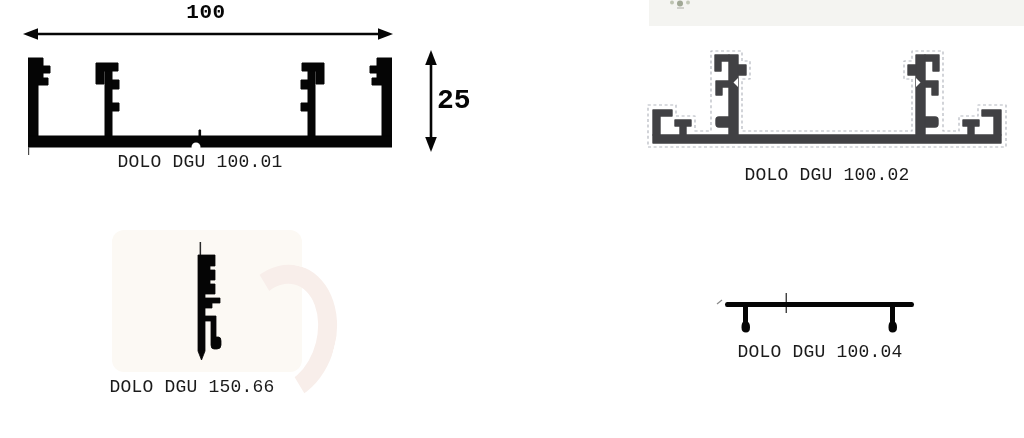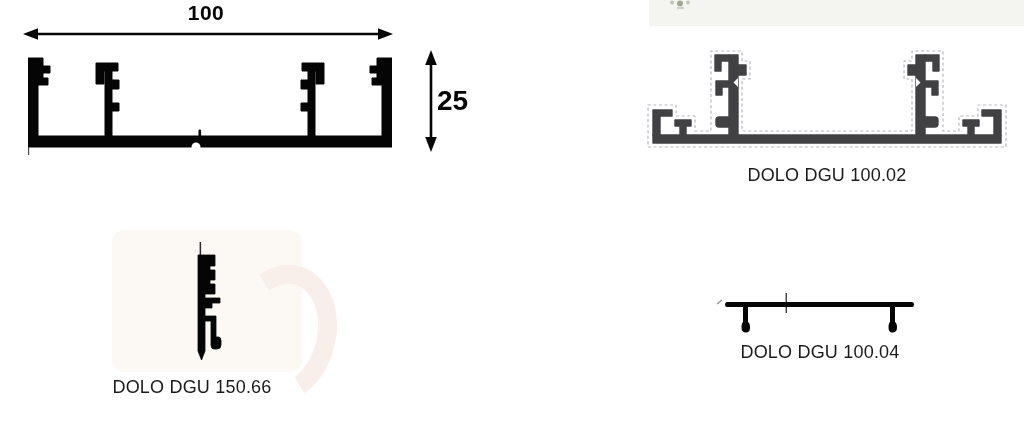--- a/index.html
+++ b/index.html
@@ -1,18 +1,18 @@
 <!DOCTYPE html>
 <html><head>
 <meta charset="utf-8">
 <style>
   html,body{margin:0;padding:0;background:#fff;}
   .canvas{
     position:relative;width:1024px;height:438px;background:#ffffff;
-    overflow:hidden;font-family:Liberation Sans, sans-serif;
+    overflow:hidden;font-family:Liberation Mono, monospace;
   }
   .abs{position:absolute;}
   
   .photo-strip{left:649px;top:0;width:375px;height:26px;background:#f4f4f1;}
   .partial-logo{position:absolute;left:14px;top:0;width:36px;height:10px;}
   
   .dim-label{font-weight:bold;color:#060606;line-height:1;}
   .dim-100{left:96px;top:2px;width:220px;text-align:center;font-size:21px;letter-spacing:.5px;}
   .dim-25{left:437px;top:87px;font-size:28px;}
   
@@ -78,20 +78,21 @@
   </svg>
 
   <svg class="abs arrow-v" width="16" height="104" viewBox="0 0 16 104">
     <line x1="8" y1="12" x2="8" y2="92" stroke="#050505" stroke-width="2.6"></line>
     <polygon points="8,1 2.2,16 13.8,16" fill="#050505"></polygon>
     <polygon points="8,103 2.2,88 13.8,88" fill="#050505"></polygon>
   </svg>
 
   <div class="abs dim-label dim-25">25</div>
 
+  <div class="abs caption cap1">DOLO DGU 100.01</div>
 
   <svg class="abs prof2" width="364" height="105" viewBox="0 0 364 105">
     <path d="M3,99 H361 V57 H333 V68 H314 V83 H298 V3 H267 V13 H259 V31 H267 V83 H97 V31 H105 V13 H97 V3 H66 V83 H50 V68 H31 V57 H3 Z" fill="none" stroke="#b4b7bf" stroke-width="1.2" stroke-dasharray="3 2.6" stroke-linejoin="round"></path>
     <g fill="#414144" stroke="#414144" stroke-width="1.4" stroke-linejoin="round">
       <g id="p2L">
         <path d="M8,62 H27 V68 H15 V87 H8 Z"></path>
         <path d="M30,72 H46 V78 H41 V87 H35 V78 H30 Z"></path>
         <path d="M84,7 H93 V87 H84 Z"></path>
         <path d="M70,7 H84 V13 H76 V23 H70 Z"></path>
         <path d="M93,17 H101 V27 H93 Z"></path>

